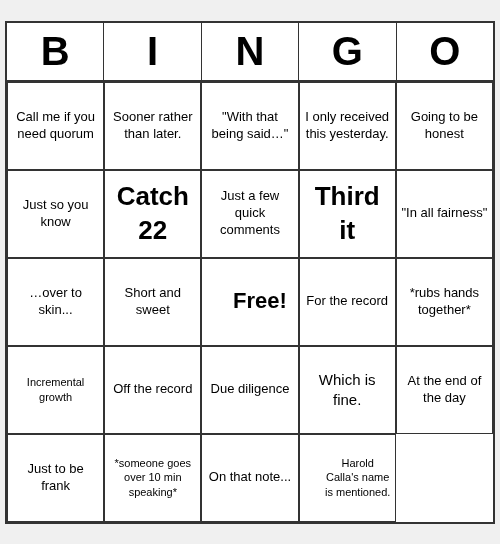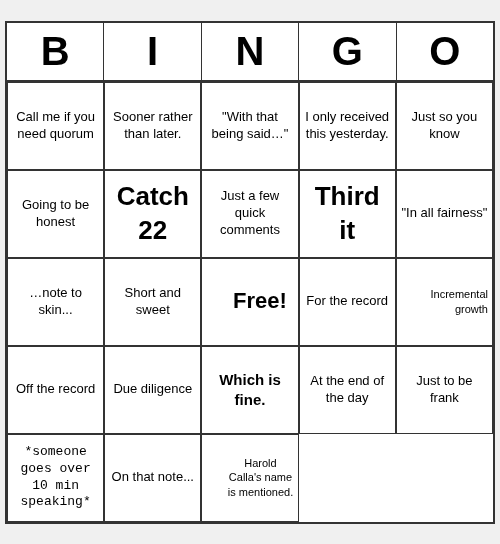--- a/index.html
+++ b/index.html
@@ -87,37 +87,38 @@
     <div class="bingo-letter">N</div>
     <div class="bingo-letter">G</div>
     <div class="bingo-letter">O</div>
   </div>
   <div class="bingo-grid">
 
     <div class="bingo-cell">Call me if you need quorum</div>
     <div class="bingo-cell">Sooner rather than later.</div>
     <div class="bingo-cell">"With that being said…"</div>
     <div class="bingo-cell">I only received this yesterday.</div>
+    <div class="bingo-cell">Going to be honest</div>
+
     <div class="bingo-cell">Just so you know</div>
-
-    <div class="bingo-cell">Going to be honest</div>
     <div class="bingo-cell catch22">Catch 22</div>
     <div class="bingo-cell">Just a few quick comments</div>
     <div class="bingo-cell large-text">Third it</div>
     <div class="bingo-cell">"In all fairness"</div>
 
-    <div class="bingo-cell">…note to skin...</div>
+    <div class="bingo-cell">…over to skin...</div>
     <div class="bingo-cell">Short and sweet</div>
     <div class="bingo-cell free">Free!</div>
     <div class="bingo-cell">For the record</div>
+    <div class="bingo-cell">*rubs hands together*</div>
 
-    <div class="bingo-cell" style="font-size:11px;text-align:right;">Incremental growth</div>
+    <div class="bingo-cell" style="font-size:11px;">Incremental growth</div>
     <div class="bingo-cell">Off the record</div>
     <div class="bingo-cell">Due diligence</div>
-    <div class="bingo-cell" style="font-size:15px; font-weight:bold;">Which is fine.</div>
+    <div class="bingo-cell" style="font-size:15px; font-weight:normal;">Which is fine.</div>
 
     <div class="bingo-cell">At the end of the day</div>
     <div class="bingo-cell">Just to be frank</div>
-    <div class="bingo-cell" style="font-size:13px;font-family:Liberation Mono, monospace;">*someone goes over 10 min speaking*</div>
+    <div class="bingo-cell" style="font-size:11px;">*someone goes over 10 min speaking*</div>
     <div class="bingo-cell">On that note...</div>
     <div class="bingo-cell" style="font-size:11px;padding-left:25px;">Harold Calla's name is mentioned.</div>
   </div>
 </div>
 
 </body></html>

